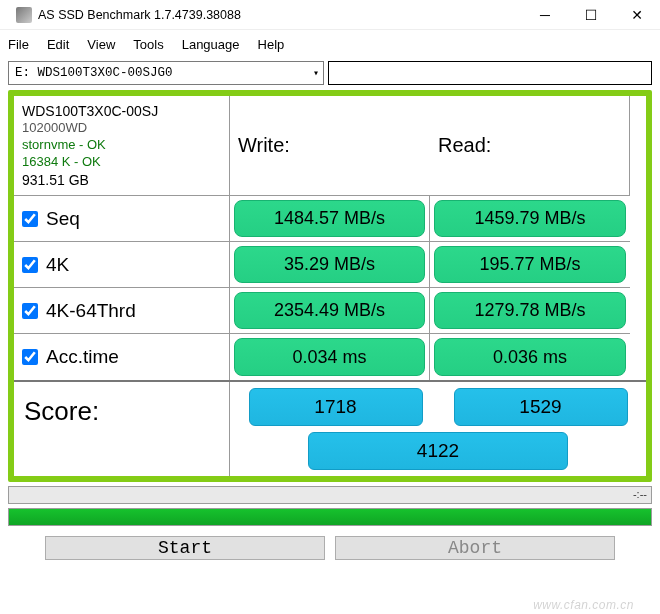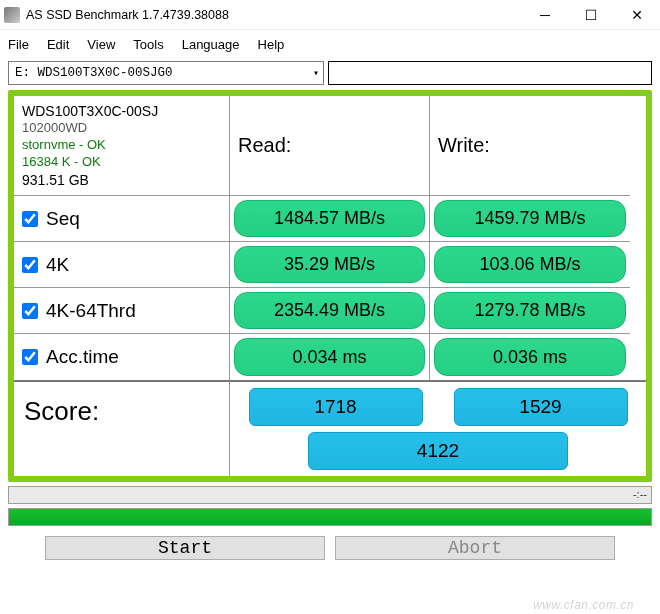--- a/index.html
+++ b/index.html
@@ -9,21 +9,21 @@
     background: #ffffff;
     width: 660px;
     height: 614px;
     overflow: hidden;
     position: relative;
   }
   .titlebar {
     height: 30px;
     display: flex;
     align-items: center;
-    padding: 0 0 0 4px;
+    padding: 0 0 0 16px;
     background: #ffffff;
     border-bottom: 1px solid #eee;
   }
   .titlebar .app-icon {
     width: 16px; height: 16px;
     background: linear-gradient(135deg,#777,#ccc);
     border-radius: 2px;
     margin-right: 6px;
   }
   .titlebar .title { font-size: 12.5px; color: #000; flex: 1; }
@@ -86,21 +86,21 @@
   .info-col .l1 { color:#000; }
   .info-col .l2 { color:#555; font-size:13px;}
   .info-col .ok { color: #0e7a0e; font-size:13px;}
   .row-label { font-size: 19px; color:#000; gap:8px;}
   .row-label input[type=checkbox]{ width:16px; height:16px; margin:0;}
   .value-cell { padding: 4px; height:46px;}
   .pill {
     width:100%; height:100%;
     background: linear-gradient(#2cd88b, #25cf84);
     border: 1px solid #18b371;
-    border-radius: 13px;
+    border-radius: 8px;
     display:flex; align-items:center; justify-content:center;
     font-size: 18px; color:#000;
   }
   .score-row { display:grid; grid-template-columns: 216px 1fr; border-top: none;}
   .score-label {
     font-size: 26px; padding: 14px 10px;
     border-right: 1px solid #999;
   }
   .score-buttons {
     padding: 6px;
@@ -180,43 +180,43 @@
 <div class="panel-outer">
   <div class="grid">
 
     <div class="cell hdr info-col">
       <div class="l1">WDS100T3X0C-00SJ</div>
       <div class="l2">102000WD</div>
       <div class="ok">stornvme - OK</div>
       <div class="ok">16384 K - OK</div>
       <div class="l1">931.51 GB</div>
     </div>
+    <div class="cell hdr col3">Write:</div>
     <div class="cell hdr">Read:</div>
-    <div class="cell hdr col3">Write:</div>
 
     <div class="cell row-label">
       <input type="checkbox" checked="" style="">
       <span>Seq</span>
     </div>
     <div class="cell value-cell">
       <div class="pill">1484.57 MB/s</div>
     </div>
     <div class="cell value-cell col3">
       <div class="pill">1459.79 MB/s</div>
     </div>
 
     <div class="cell row-label">
       <input type="checkbox" checked="" style="">
       <span>4K</span>
     </div>
     <div class="cell value-cell">
       <div class="pill">35.29 MB/s</div>
     </div>
     <div class="cell value-cell col3">
-      <div class="pill">103.06 MB/s</div>
+      <div class="pill">195.77 MB/s</div>
     </div>
 
     <div class="cell row-label">
       <input type="checkbox" checked="" style="">
       <span>4K-64Thrd</span>
     </div>
     <div class="cell value-cell">
       <div class="pill">2354.49 MB/s</div>
     </div>
     <div class="cell value-cell col3">

